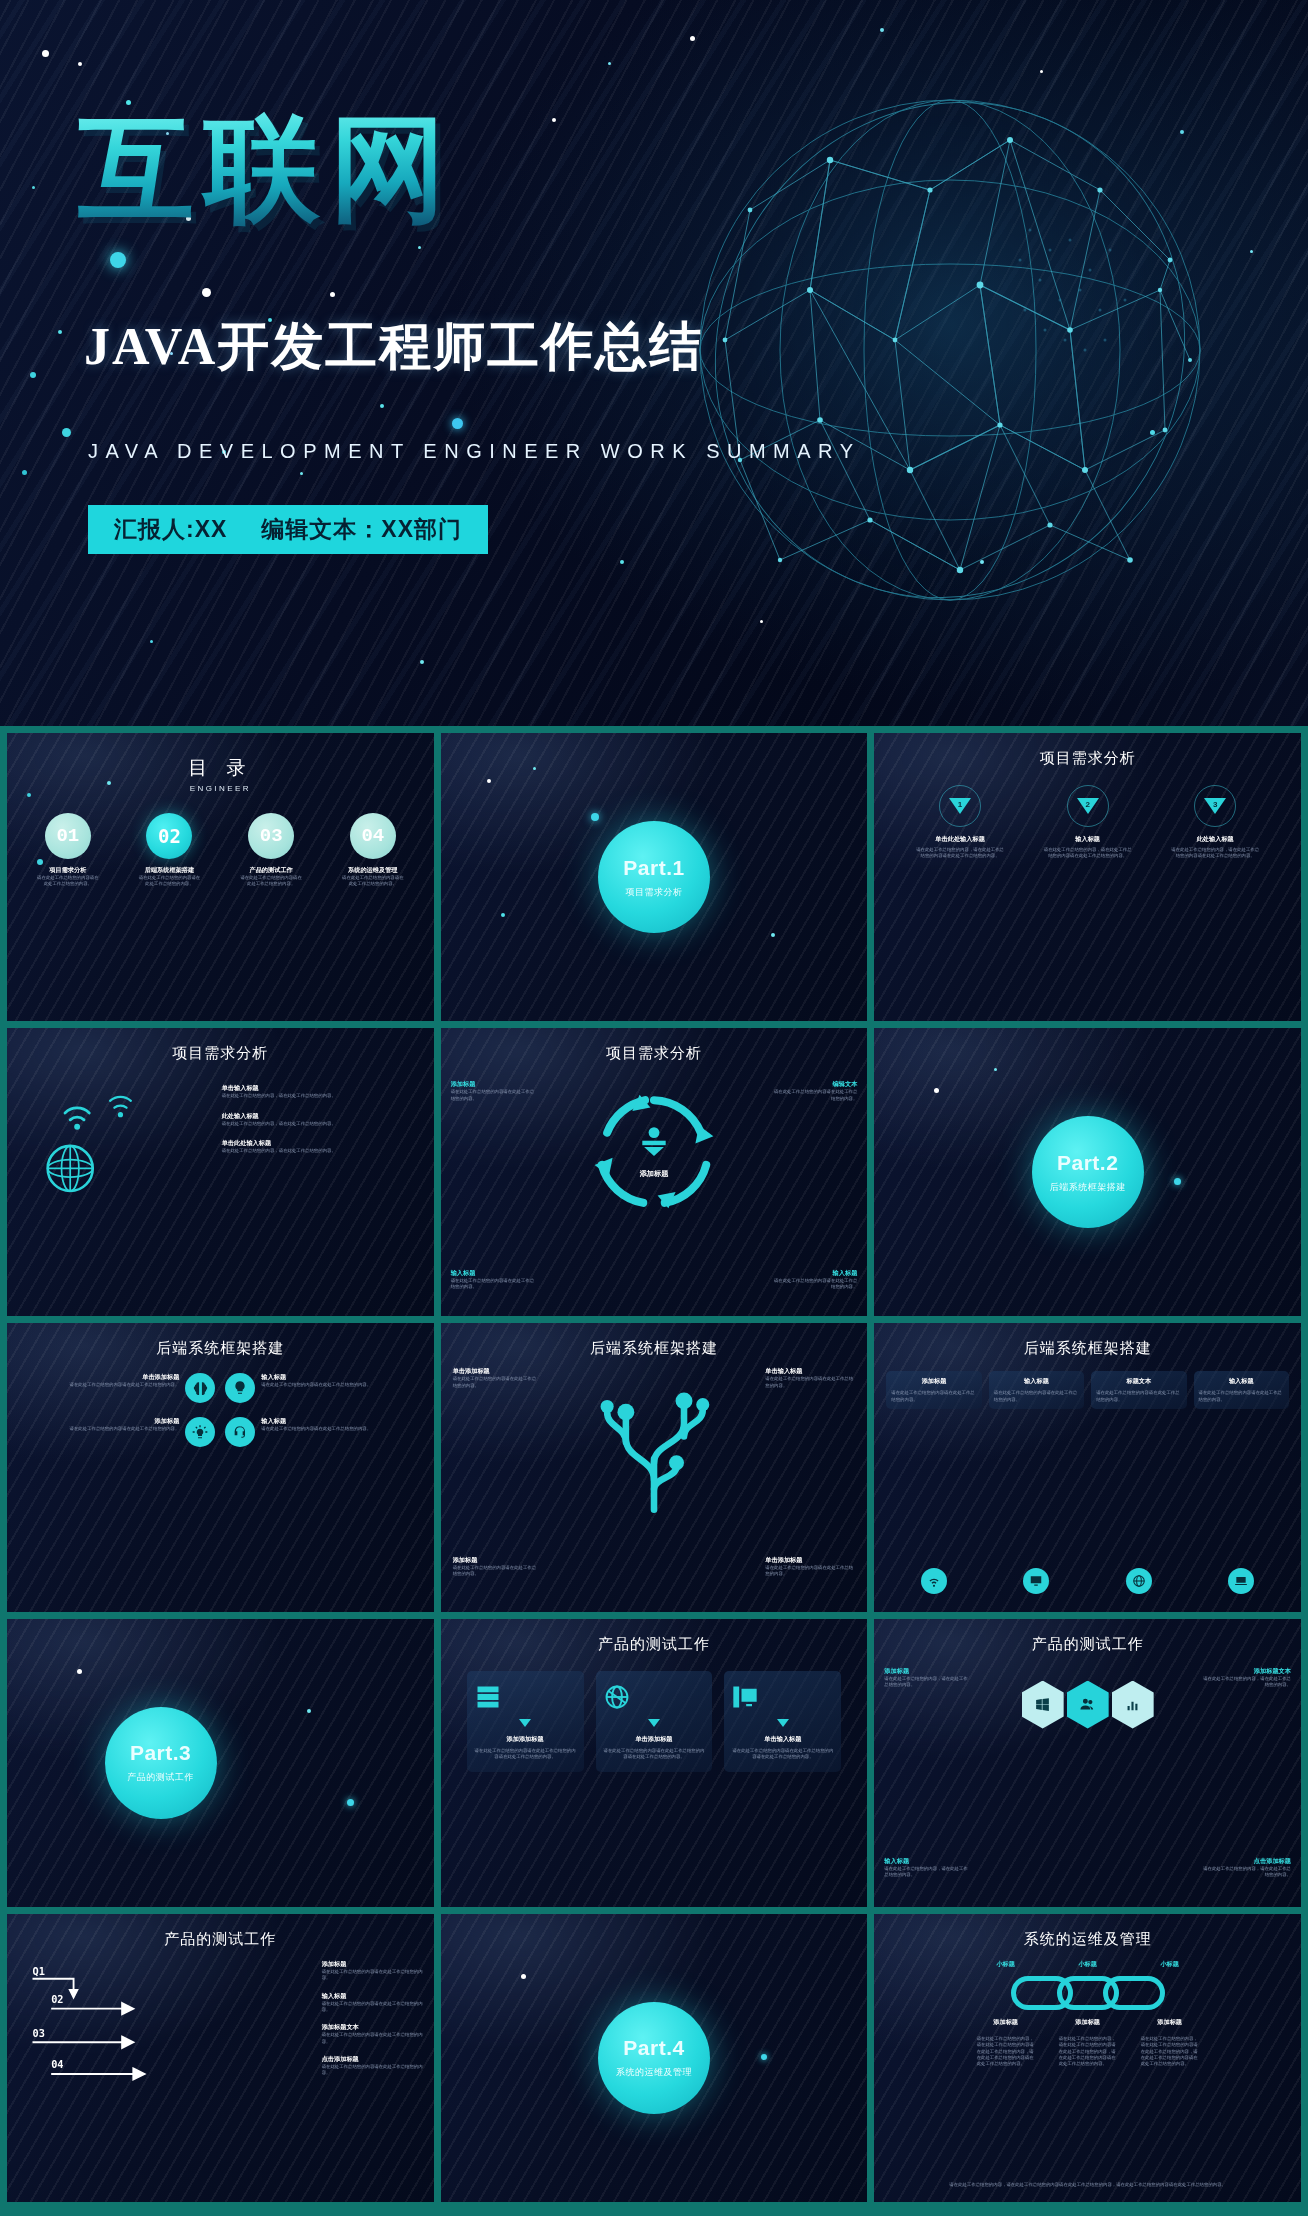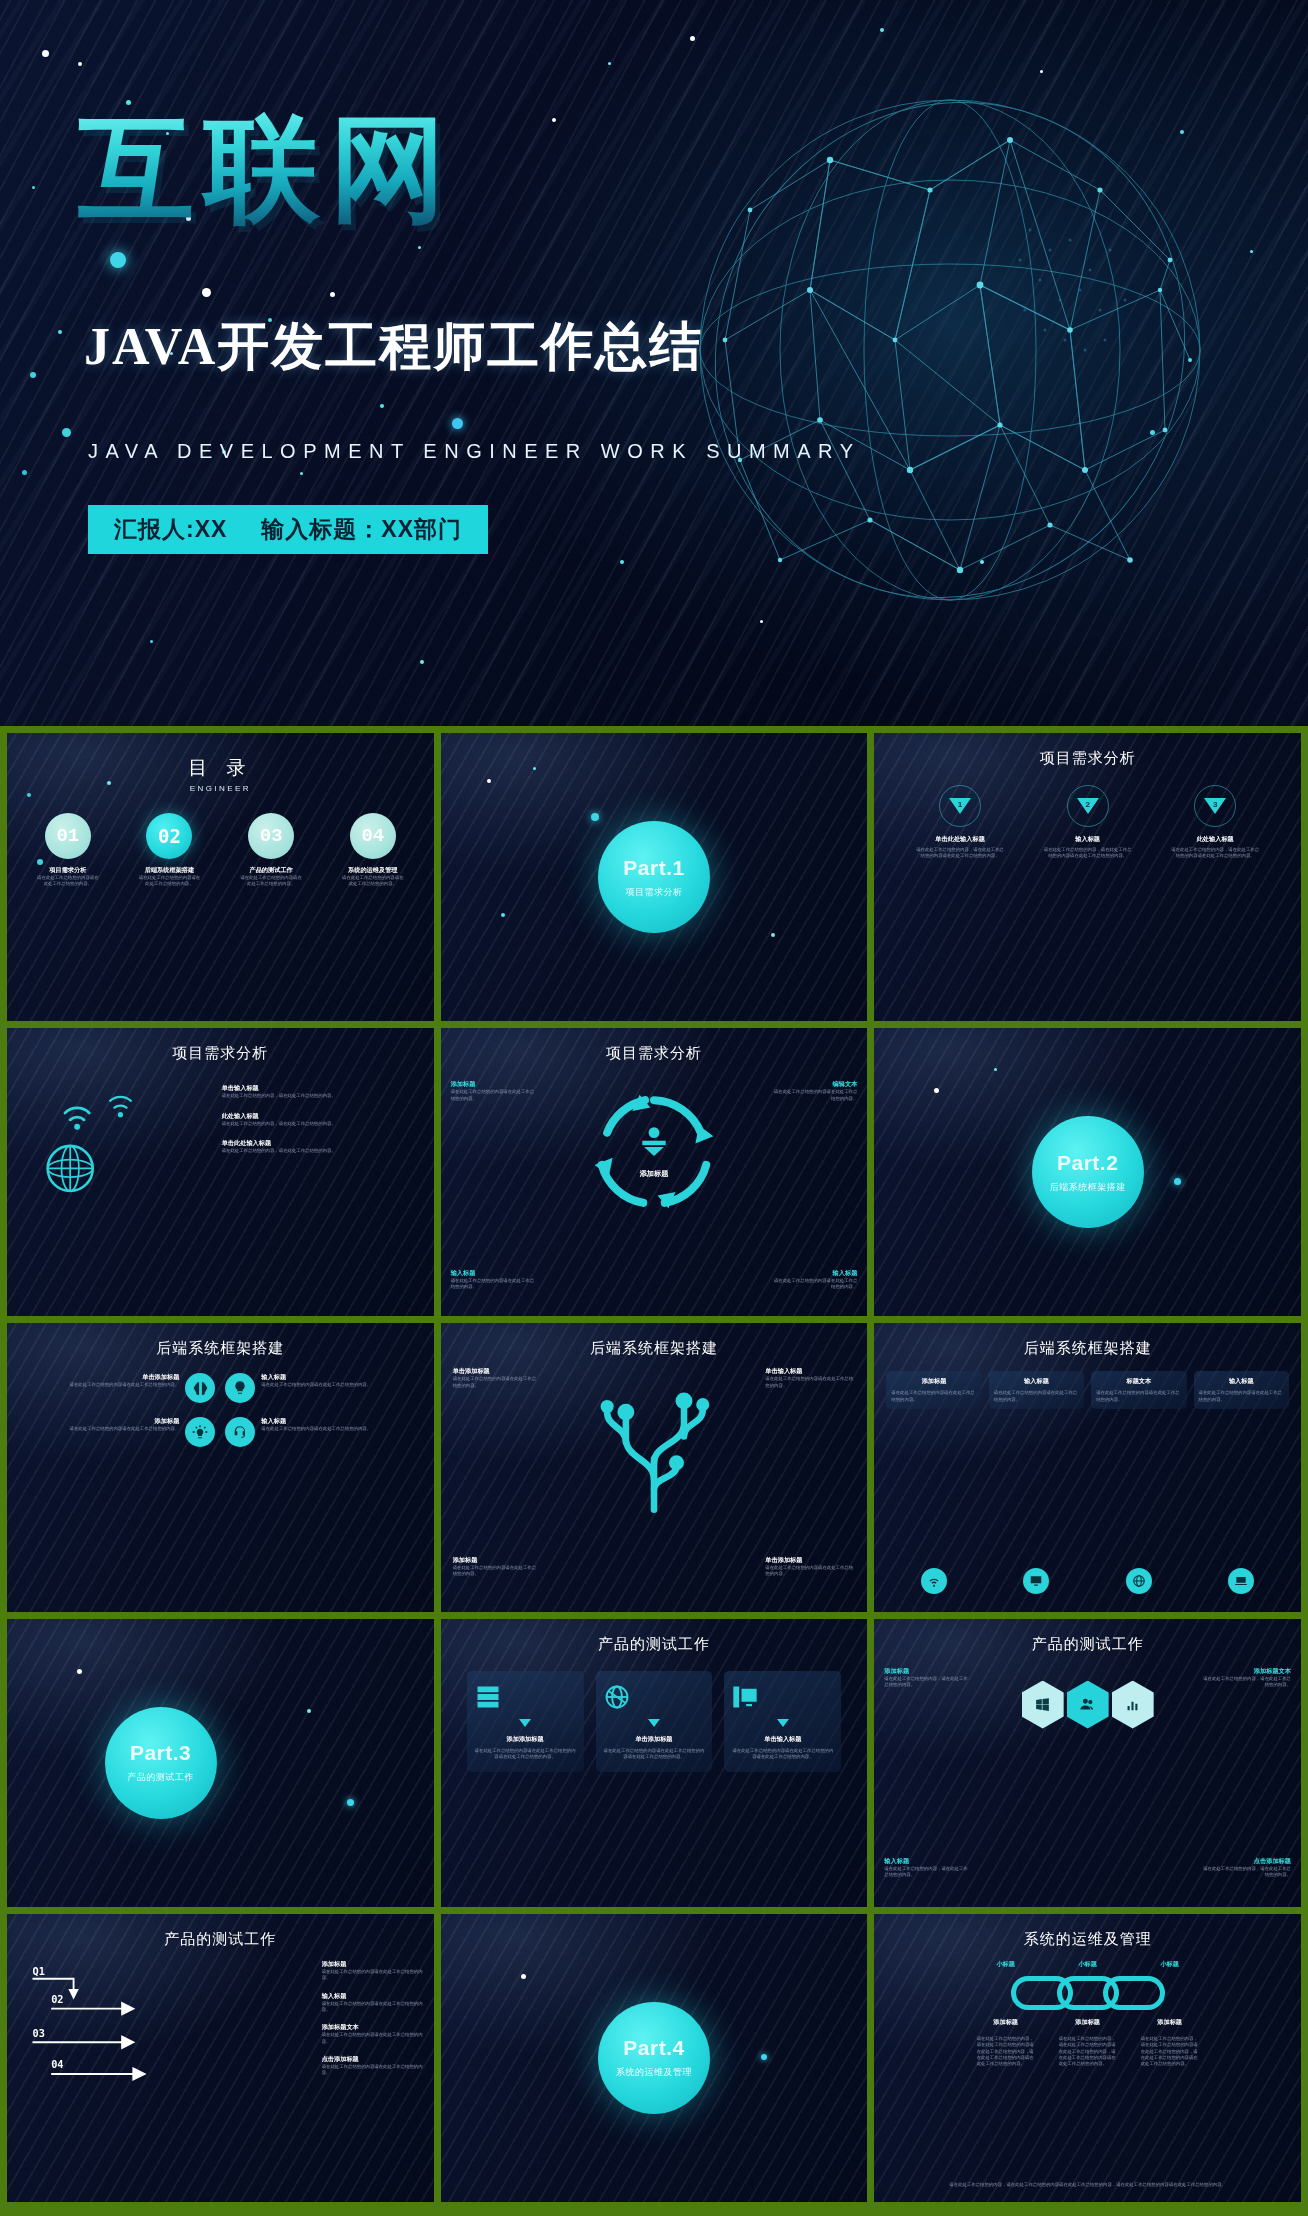--- a/index.html
+++ b/index.html
@@ -84,21 +84,21 @@
 
   
   .grid {
     position: absolute; top: 726px; left: 0;
     width: 1308px; height: 1490px;
     display: grid;
     grid-template-columns: repeat(3, 1fr);
     grid-template-rows: repeat(5, 1fr);
     gap: 7px;
     padding: 7px 7px 7px 7px;
-    background: #4d7c0f;
+    background: #0f766e;
   }
   .slide {
     position: relative; overflow: hidden;
     background:
       radial-gradient(ellipse 80% 70% at 18% 8%, rgba(70,92,130,0.30) 0%, rgba(5,10,30,0) 58%),
       linear-gradient(122deg, #0c1533 0%, #070e24 45%, #040a1c 100%);
   }
   .slide .rays {
     position: absolute; inset: -25% -20%;
     background: repeating-linear-gradient(120deg,
@@ -288,21 +288,21 @@
     <span class="star" style="left:150px;top:640px;width:3px;height:3px;background:#4fd8e8;"></span>
     <span class="star" style="left:420px;top:660px;width:4px;height:4px;background:#6fe8f0;"></span>
   </div>
 
   <div class="cover-title-shadow">互联网</div>
   <div class="cover-title">互联网</div>
   <div class="cover-sub">JAVA开发工程师工作总结</div>
   <div class="cover-sub-en">JAVA DEVELOPMENT ENGINEER WORK SUMMARY</div>
   <div class="cover-byline">
     <span>汇报人:XX</span>
-    <span>输入标题：XX部门</span>
+    <span>编辑文本：XX部门</span>
   </div>
 </div>
 
 <div class="grid">
 
   <div class="slide">
     <div class="rays"></div>
     <span class="star" style="position:absolute;left:20px;top:60px;width:4px;height:4px;border-radius:50%;background:#3fd3e0;"></span>
     <span class="star" style="position:absolute;left:48px;top:96px;width:3px;height:3px;border-radius:50%;background:#fff;"></span>
     <span class="star" style="position:absolute;left:30px;top:126px;width:6px;height:6px;border-radius:50%;background:#3fd3e0;"></span>

